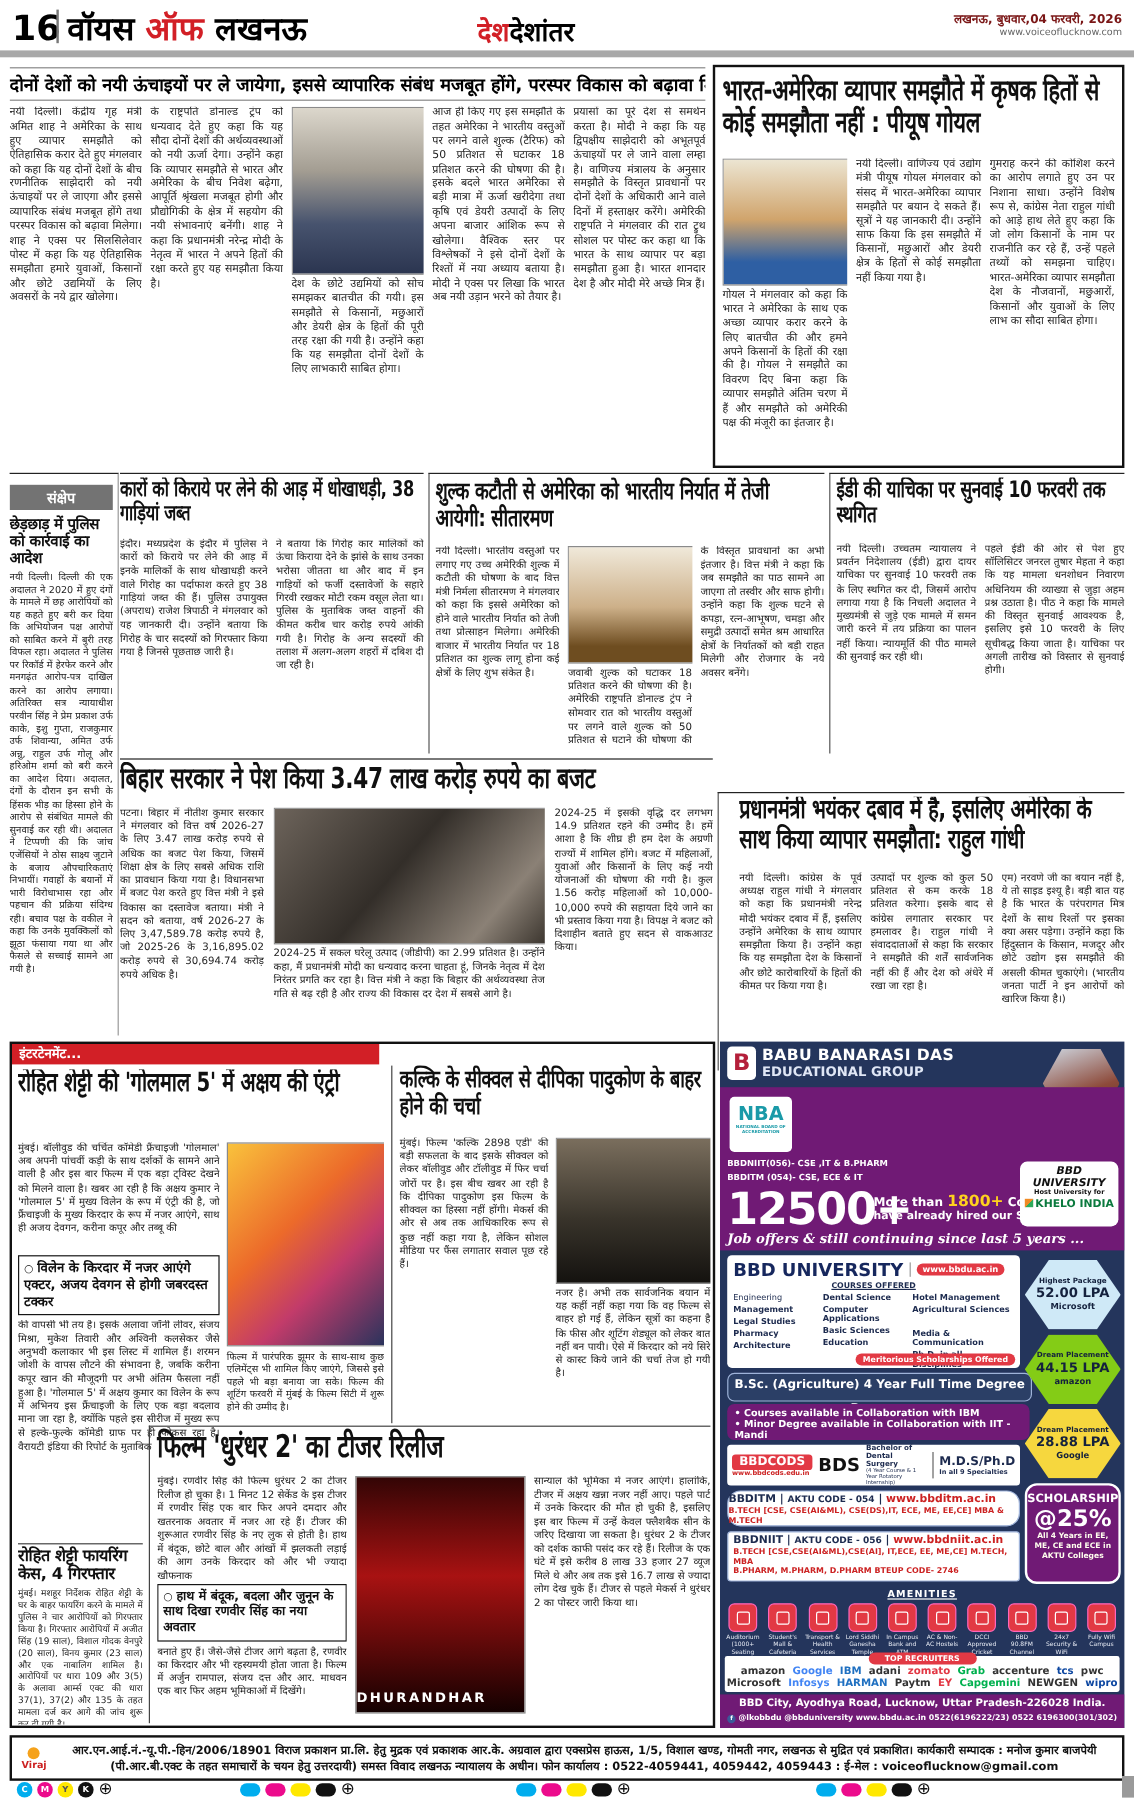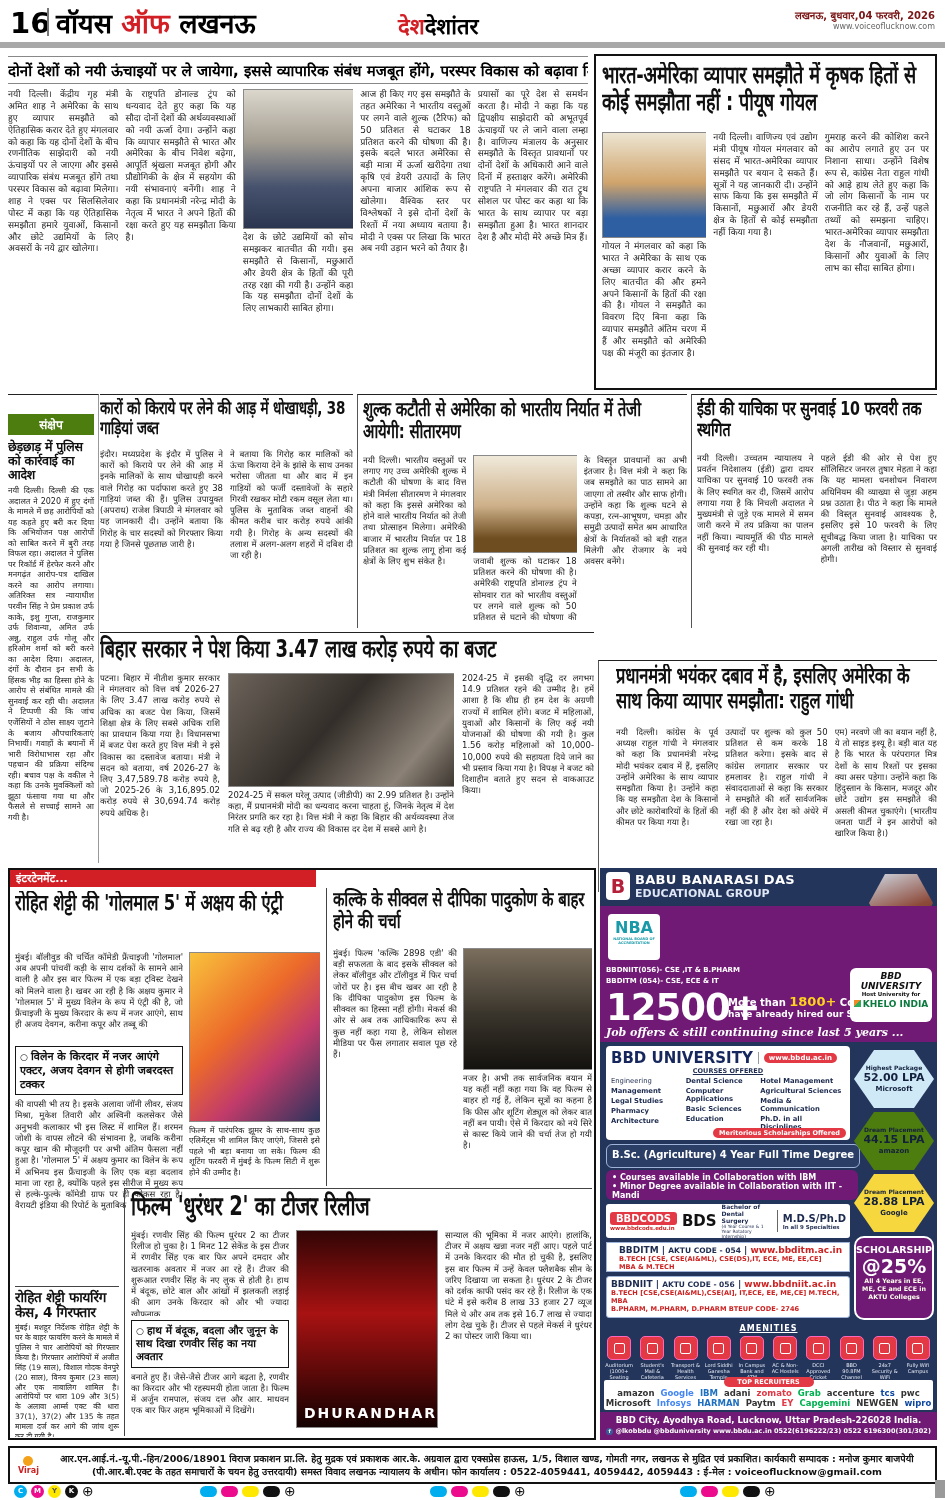--- a/index.html
+++ b/index.html
@@ -93,21 +93,21 @@
       <div class="c">
         <div class="ph ph-goyal" style="height:104px;margin-bottom:3px"></div>
         <div class="body">गोयल ने मंगलवार को कहा कि भारत ने अमेरिका के साथ एक अच्छा व्यापार करार करने के लिए बातचीत की और हमने अपने किसानों के हितों की रक्षा की है। गोयल ने समझौते का विवरण दिए बिना कहा कि व्यापार समझौते अंतिम चरण में हैं और समझौते को अमेरिकी पक्ष की मंजूरी का इंतजार है।</div>
       </div>
       <div class="c body">नयी दिल्ली। वाणिज्य एवं उद्योग मंत्री पीयूष गोयल मंगलवार को संसद में भारत-अमेरिका व्यापार समझौते पर बयान दे सकते हैं। सूत्रों ने यह जानकारी दी। उन्होंने साफ किया कि इस समझौते में किसानों, मछुआरों और डेयरी क्षेत्र के हितों से कोई समझौता नहीं किया गया है।</div>
       <div class="c body">गुमराह करने की कोशिश करने का आरोप लगाते हुए उन पर निशाना साधा। उन्होंने विशेष रूप से, कांग्रेस नेता राहुल गांधी को आड़े हाथ लेते हुए कहा कि जो लोग किसानों के नाम पर राजनीति कर रहे हैं, उन्हें पहले तथ्यों को समझना चाहिए। भारत-अमेरिका व्यापार समझौता देश के नौजवानों, मछुआरों, किसानों और युवाओं के लिए लाभ का सौदा साबित होगा।</div>
     </div>
   </div>
 
   <div class="blk rule-t" style="left:8px;top:394px;width:86px;height:468px;border-right:1px solid #999;padding-right:4px">
-    <div style="background:#4d7c0f;color:#fff;font-size:12px;font-weight:800;text-align:center;padding:2px 0;margin-top:19px">संक्षेप</div>
+    <div style="background:#737373;color:#fff;font-size:12px;font-weight:800;text-align:center;padding:2px 0;margin-top:9px">संक्षेप</div>
     <div class="hl" style="font-size:12.5px;margin-top:5px">छेड़छाड़ में पुलिस को कार्रवाई का आदेश</div>
     <div class="body" style="font-size:8px;margin-top:4px;height:370px">नयी दिल्ली। दिल्ली की एक अदालत ने 2020 में हुए दंगों के मामले में छह आरोपियों को यह कहते हुए बरी कर दिया कि अभियोजन पक्ष आरोपों को साबित करने में बुरी तरह विफल रहा। अदालत ने पुलिस पर रिकॉर्ड में हेरफेर करने और मनगढ़ंत आरोप-पत्र दाखिल करने का आरोप लगाया। अतिरिक्त सत्र न्यायाधीश परवीन सिंह ने प्रेम प्रकाश उर्फ काके, इशु गुप्ता, राजकुमार उर्फ शिवान्या, अमित उर्फ अन्नु, राहुल उर्फ गोलू और हरिओम शर्मा को बरी करने का आदेश दिया। अदालत, दंगों के दौरान इन सभी के हिंसक भीड़ का हिस्सा होने के आरोप से संबंधित मामले की सुनवाई कर रही थी। अदालत ने टिप्पणी की कि जांच एजेंसियों ने ठोस साक्ष्य जुटाने के बजाय औपचारिकताएं निभायीं। गवाहों के बयानों में भारी विरोधाभास रहा और पहचान की प्रक्रिया संदिग्ध रही। बचाव पक्ष के वकील ने कहा कि उनके मुवक्किलों को झूठा फंसाया गया था और फैसले से सच्चाई सामने आ गयी है।</div>
   </div>
 
   <div class="blk rule-t" style="left:100px;top:394px;width:253px;height:234px">
     <div class="hl" style="font-size:18px;height:46px;margin-top:3px;overflow:hidden">
         <div class="sq">कारों को किराये पर लेने की आड़ में धोखाधड़ी, 38 गाड़ियां जब्त</div>
       </div>
     <div class="cols" style="margin-top:5px;height:172px">
       <div class="c body" style="font-size:8.5px">इंदौर। मध्यप्रदेश के इंदौर में पुलिस ने कारों को किराये पर लेने की आड़ में इनके मालिकों के साथ धोखाधड़ी करने वाले गिरोह का पर्दाफाश करते हुए 38 गाड़ियां जब्त की हैं। पुलिस उपायुक्त (अपराध) राजेश त्रिपाठी ने मंगलवार को यह जानकारी दी। उन्होंने बताया कि गिरोह के चार सदस्यों को गिरफ्तार किया गया है जिनसे पूछताछ जारी है।</div>
@@ -206,21 +206,21 @@
       <div class="hl nw" style="font-size:26px;height:34px">
           <div class="sq">फिल्म 'धुरंधर 2'  का टीजर रिलीज</div>
         </div>
       <div style="display:flex;gap:7px;margin-top:4px;height:198px">
         <div style="width:158px;overflow:hidden">
           <div class="body" style="font-size:8.5px;height:86px;overflow:hidden">मुंबई। रणवीर सिंह की फिल्म धुरंधर 2 का टीजर रिलीज हो चुका है। 1 मिनट 12 सेकेंड के इस टीजर में रणवीर सिंह एक बार फिर अपने दमदार और खतरनाक अवतार में नजर आ रहे हैं। टीजर की शुरूआत रणवीर सिंह के नए लुक से होती है। हाथ में बंदूक, छोटे बाल और आंखों में झलकती लड़ाई की आग उनके किरदार को और भी ज्यादा खौफनाक</div>
           <div class="hbox" style="margin:4px 0;font-size:10.5px">हाथ में बंदूक, बदला और जुनून के साथ दिखा रणवीर सिंह का नया अवतार</div>
           <div class="body" style="font-size:8.5px;overflow:hidden">बनाते हुए हैं। जैसे-जैसे टीजर आगे बढ़ता है, रणवीर का किरदार और भी रहस्यमयी होता जाता है। फिल्म में अर्जुन रामपाल, संजय दत्त और आर. माधवन एक बार फिर अहम भूमिकाओं में दिखेंगे।</div>
         </div>
         <div class="ph ph-dhur" style="width:140px;height:196px">
-          <div style="position:absolute;bottom:6px;left:0;width:100%;text-align:right;color:#fff;font-weight:800;font-size:14px;letter-spacing:2px">DHURANDHAR</div>
+          <div style="position:absolute;bottom:6px;left:0;width:100%;text-align:left;color:#fff;font-weight:800;font-size:11px;letter-spacing:2px">DHURANDHAR</div>
         </div>
         <div class="body" style="flex:1;font-size:8.5px;overflow:hidden">सान्याल की भूमिका में नजर आएंगे। हालांकि, टीजर में अक्षय खन्ना नजर नहीं आए। पहले पार्ट में उनके किरदार की मौत हो चुकी है, इसलिए इस बार फिल्म में उन्हें केवल फ्लैशबैक सीन के जरिए दिखाया जा सकता है। धुरंधर 2 के टीजर को दर्शक काफी पसंद कर रहे हैं। रिलीज के एक घंटे में इसे करीब 8 लाख 33 हजार 27 व्यूज मिले थे और अब तक इसे 16.7 लाख से ज्यादा लोग देख चुके हैं। टीजर से पहले मेकर्स ने धुरंधर 2 का पोस्टर जारी किया था।</div>
       </div>
     </div>
   </div>
 
   <div id="ad" class="blk" style="left:600px;top:868px;width:337px;height:572px">
 
     <div style="position:absolute;left:6px;top:4px;display:flex;gap:5px;align-items:center">
       <div style="width:24px;height:28px;background:#fff;border-radius:4px;color:#b41f3a;font-weight:800;font-size:19px;text-align:center;line-height:28px">B</div>
@@ -269,42 +269,42 @@
             <li style="font-size:6.8px;font-weight:700;margin-bottom:2px">Architecture</li>
           </ul>
         <ul style="list-style:none;margin:0;padding:0;flex:1">
             <li style="font-size:6.8px;font-weight:700;margin-bottom:2px">Dental Science</li>
             <li style="font-size:6.8px;font-weight:700;margin-bottom:2px">Computer Applications</li>
             <li style="font-size:6.8px;font-weight:700;margin-bottom:2px">Basic Sciences</li>
             <li style="font-size:6.8px;font-weight:700;margin-bottom:2px">Education</li>
           </ul>
         <ul style="list-style:none;margin:0;padding:0;flex:1.2">
             <li style="font-size:6.8px;font-weight:700;margin-bottom:2px">Hotel Management</li>
-            <li style="font-size:6.8px;font-weight:700;margin-bottom:2px">Agricultural Sciences</li>
+            <li style="font-size:6.8px;font-weight:700;margin-bottom:12px">Agricultural Sciences</li>
             <li style="font-size:6.8px;font-weight:700;margin-bottom:2px">Media &amp; Communication</li>
             <li style="font-size:6.8px;font-weight:700;margin-bottom:2px">Ph.D. in all Disciplines</li>
           </ul>
       </div>
       <div class="pill" style="position:absolute;right:4px;bottom:2px;font-size:6.5px;padding:1px 6px">Meritorious Scholarships Offered</div>
     </div>
 
     <div style="position:absolute;left:6px;top:276px;width:252px;height:22px;background:#2b3f66;border:1.5px solid #9fb3d9;border-radius:6px;color:#fff;font-size:10px;font-weight:800;line-height:20px;text-align:center">B.Sc. (Agriculture) 4 Year Full Time Degree Program</div>
 
     <div class="adred" style="position:absolute;left:6px;top:302px;width:252px;height:30px;border-radius:6px;padding:3px 6px;box-sizing:border-box">
       <div style="font-size:8px;font-weight:800">• <span>Courses available in Collaboration with IBM</span></div>
       <div style="font-size:8px;font-weight:800">• <span>Minor Degree available in Collaboration with IIT - Mandi</span></div>
     </div>
 
     <div>
         <div class="hex" style="top: 182px; background: rgb(207, 233, 247);">
         <div class="tag">Highest Package</div>
         <div class="lpa">52.00 LPA</div>
         <div class="brand">Microsoft</div>
       </div>
-        <div class="hex" style="top: 244px; background: #4d7c0f;">
+        <div class="hex" style="top: 244px; background: #84cc16;">
         <div class="tag">Dream Placement</div>
         <div class="lpa">44.15 LPA</div>
         <div class="brand">amazon</div>
       </div>
         <div class="hex" style="top: 306px; background: rgb(246, 215, 62);">
         <div class="tag">Dream Placement</div>
         <div class="lpa">28.88 LPA</div>
         <div class="brand">Google</div>
       </div>
       </div>
@@ -319,21 +319,21 @@
         <div style="font-size:6px;font-weight:700">Bachelor of Dental Surgery</div>
         <div style="font-size:4.5px">(4 Year Course &amp; 1 Year Rotatory Internship)</div>
       </div>
       <div style="width:1px;height:22px;background:#666"></div>
       <div>
         <div style="font-size:10px;font-weight:800">M.D.S/Ph.D</div>
         <div style="font-size:5.5px;font-weight:700">In all 9 Specialties</div>
       </div>
     </div>
 
-    <div class="adwhite" style="position:absolute;left:6px;top:374px;width:244px;height:30px;border:1.5px solid #9fb3d9;border-radius:0;padding:2px 12px;box-sizing:border-box">
+    <div class="adwhite" style="position:absolute;left:6px;top:374px;width:244px;height:30px;border:1.5px solid #9fb3d9;border-radius:11px;padding:2px 0;box-sizing:border-box">
       <div style="font-size:9px;font-weight:800;white-space:nowrap"><span>BBDITM</span> | <span style="font-size:7.5px">AKTU CODE - 054</span> | <span style="color:#c22">www.bbditm.ac.in</span></div>
       <div style="font-size:6.6px;font-weight:800;color:#c22">B.TECH [CSE, CSE(AI&amp;ML), CSE(DS),IT, ECE, ME, EE,CE] MBA &amp; M.TECH</div>
     </div>
 
     <div class="adwhite" style="position:absolute;left:6px;top:408px;width:244px;height:42px;border:1.5px solid #9fb3d9;border-radius:3px;padding:2px 4px;box-sizing:border-box">
       <div style="font-size:9px;font-weight:800;white-space:nowrap"><span>BBDNIIT</span> | <span style="font-size:7.5px">AKTU CODE - 056</span> | <span style="color:#c22">www.bbdniit.ac.in</span></div>
       <div style="font-size:6.6px;font-weight:800;color:#c22">B.TECH [CSE,CSE(AI&amp;ML),CSE(AI], IT,ECE, EE, ME,CE] M.TECH, MBA</div>
       <div style="font-size:6.6px;font-weight:800;color:#c22">B.PHARM,  M.PHARM,  D.PHARM BTEUP CODE- 2746</div>
     </div>
 

